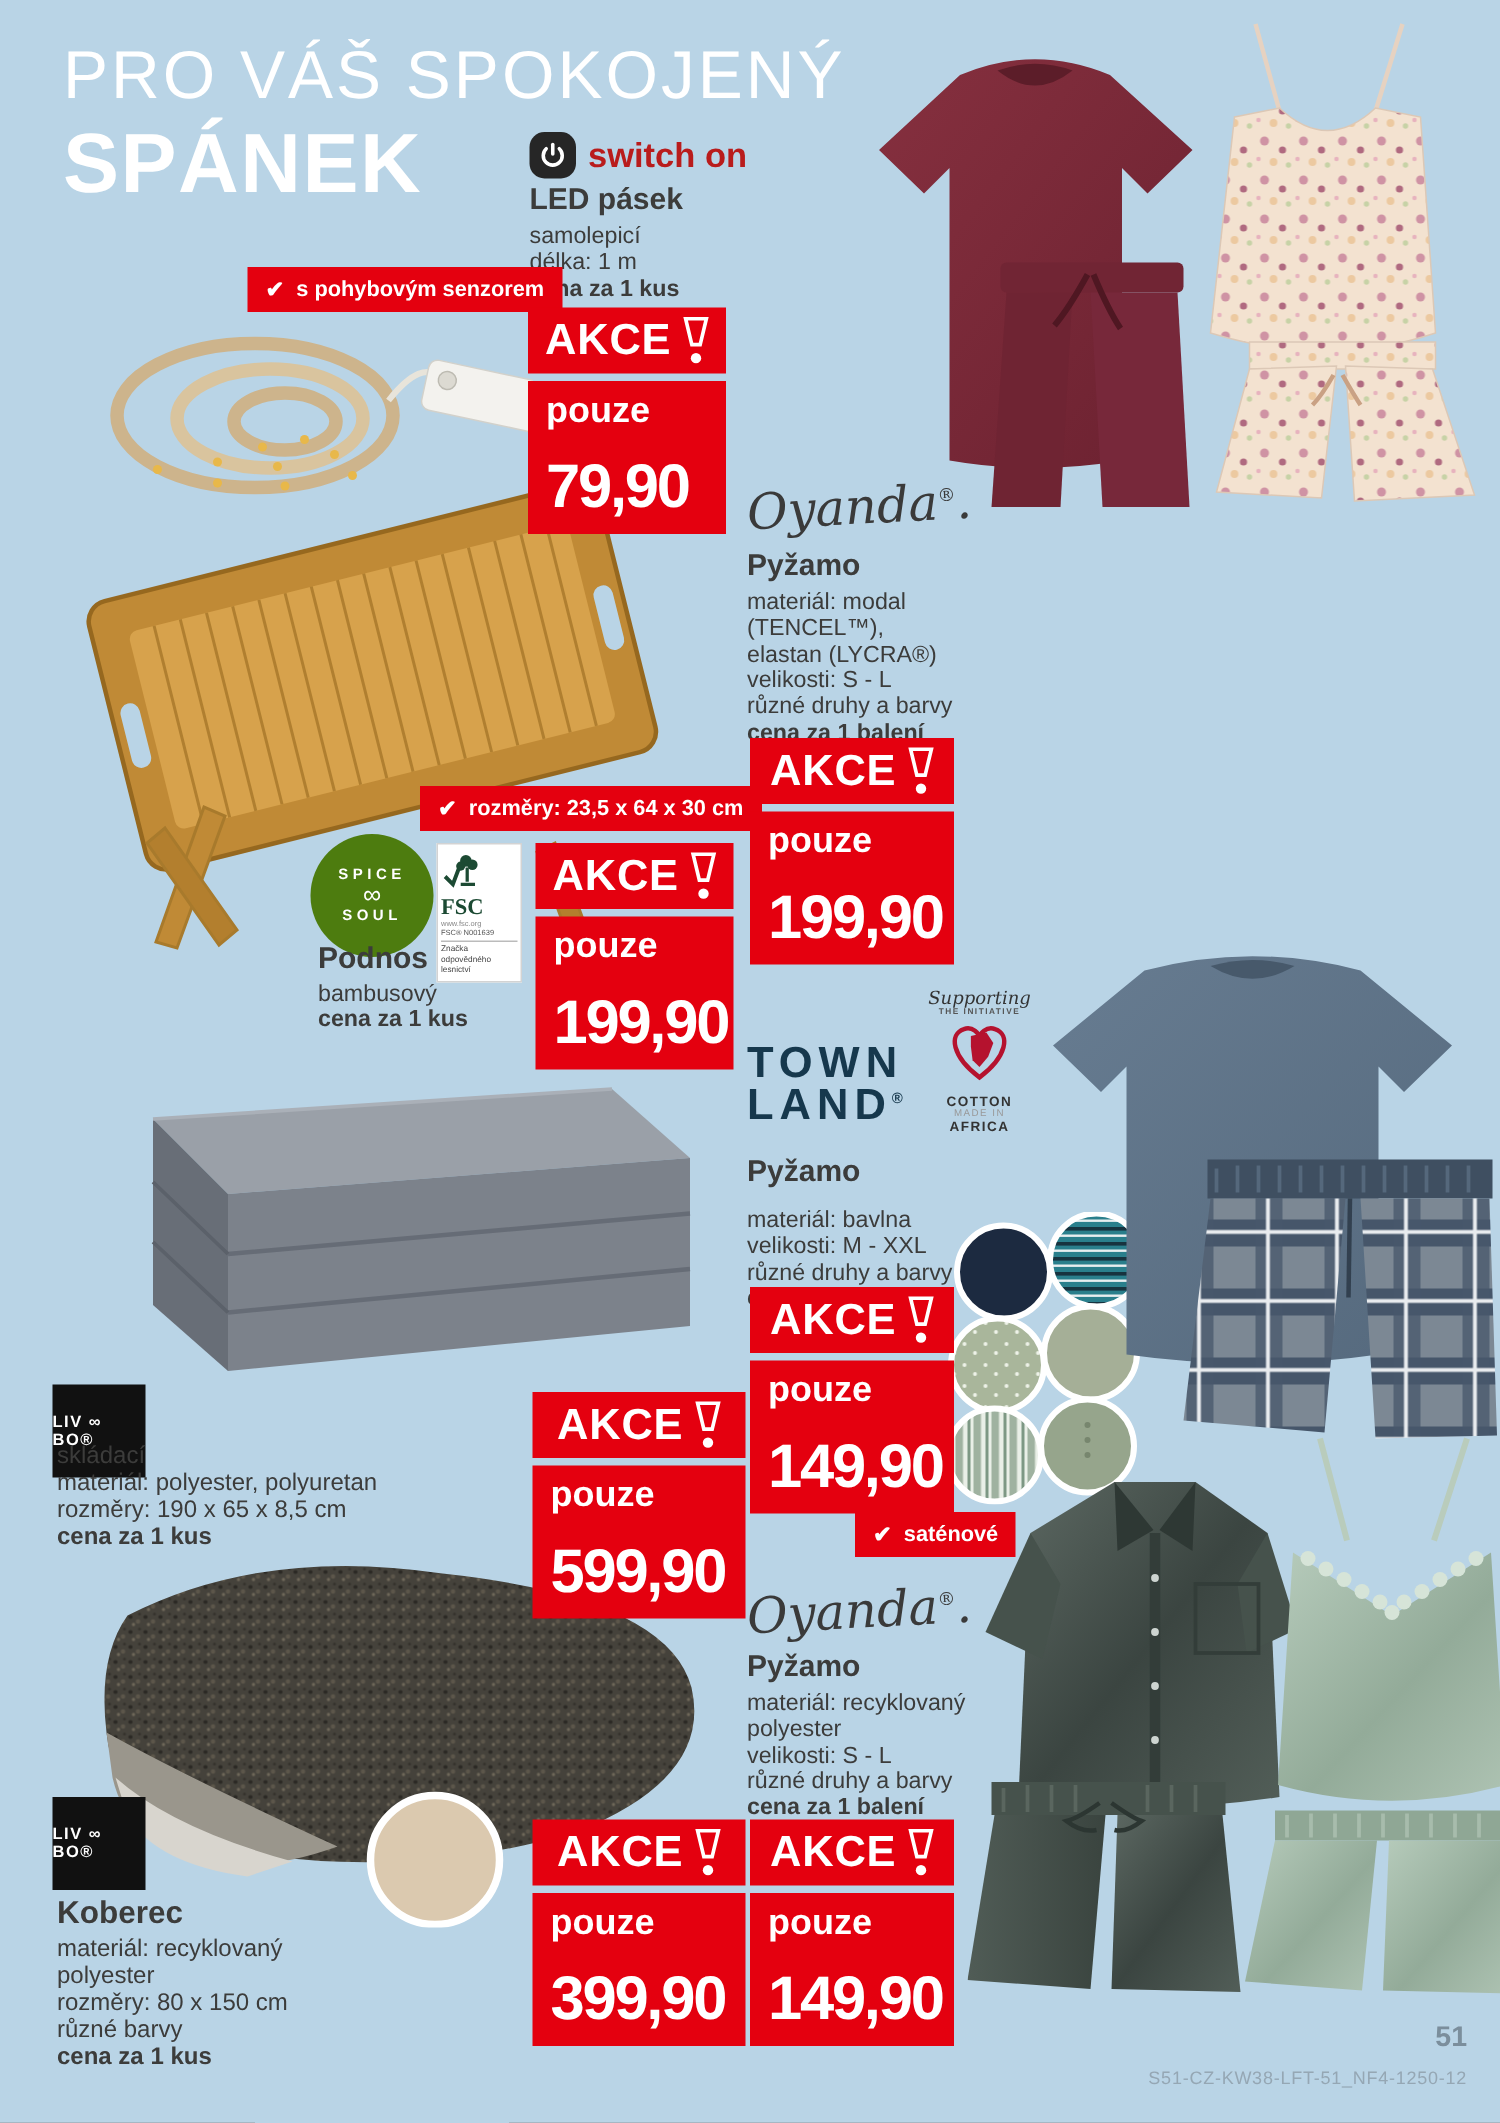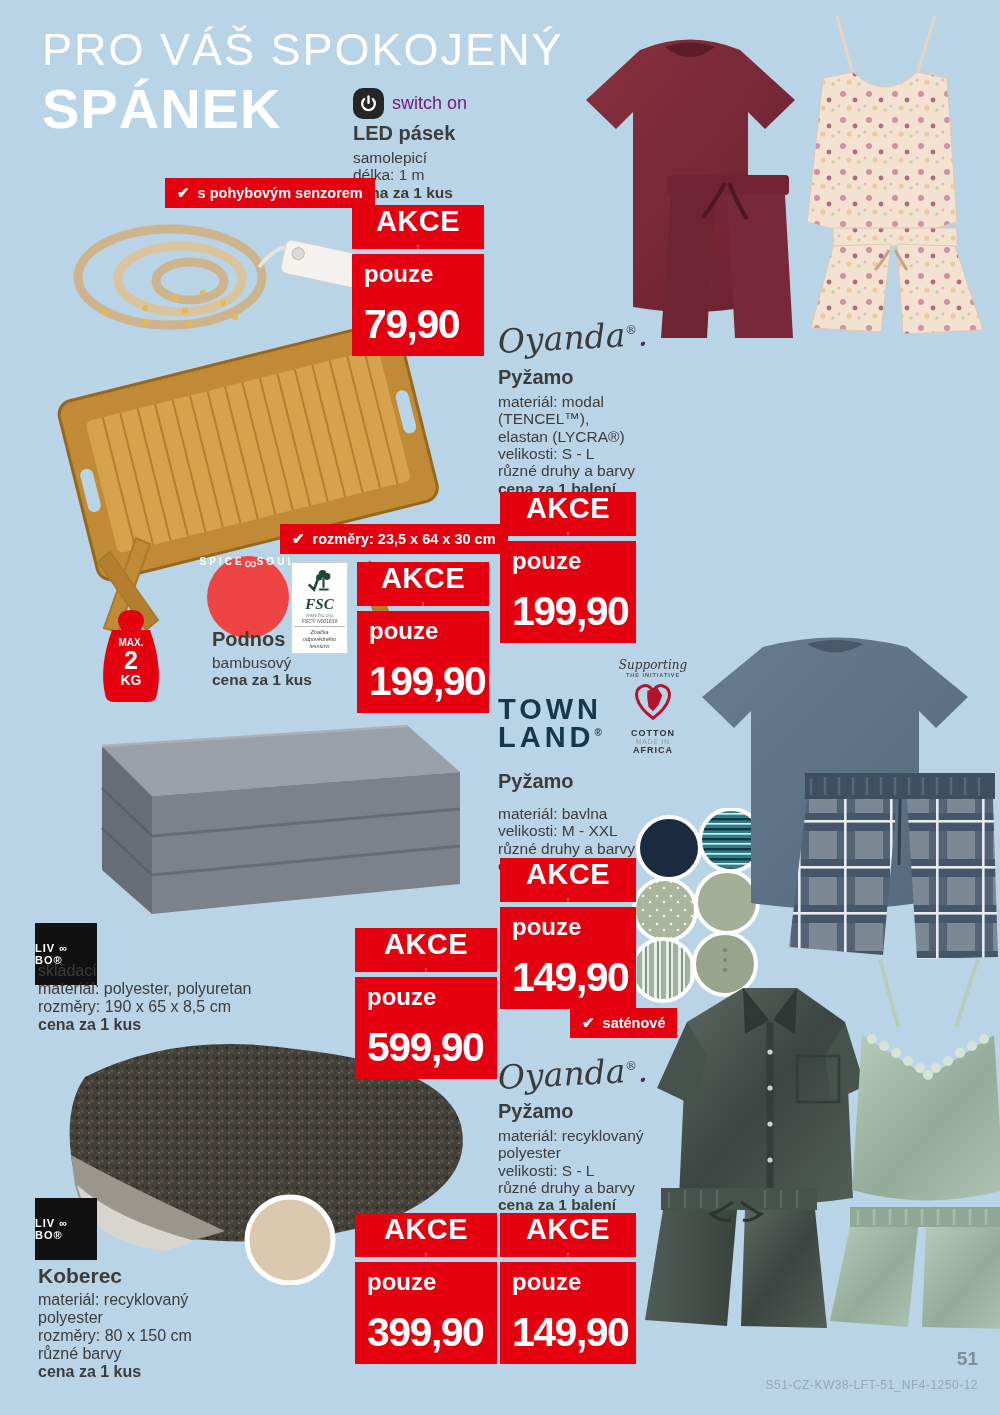--- a/index.html
+++ b/index.html
@@ -23,38 +23,38 @@
   .punit{font-size:15.5px;font-weight:800;color:var(--ink);}
 
   
   .flag{position:absolute;background:var(--red);color:#fff;font-weight:700;font-size:14.5px;
         height:30px;display:flex;align-items:center;padding:0 12px;gap:8px;white-space:nowrap;}
   .flag .chk{font-size:15px;}
 
   
   .akce{position:absolute;}
   .akce .top{background:var(--red);color:#fff;display:flex;align-items:center;justify-content:center;
-             gap:7px;height:44px;font-weight:800;font-size:29px;letter-spacing:.5px;flex-direction:column;}
+             gap:7px;height:44px;font-weight:800;font-size:29px;letter-spacing:.5px;}
   .akce .bottom{background:var(--red);color:#fff;margin-top:5px;padding:7px 10px 10px 12px;}
   .pouze{font-size:24px;font-weight:700;line-height:1.05;}
   .price{font-size:41px;font-weight:800;letter-spacing:-1.5px;line-height:1.08;margin-top:16px;}
 
   
   .swlogo{display:flex;align-items:center;gap:8px;}
   .swlogo .sq{width:31px;height:31px;background:#262626;border-radius:10px;display:flex;align-items:center;justify-content:center;}
-  .swlogo .txt{font-size:18px;font-weight:400;color:#701a75;}
-
-  
-  .spice{width:82px;height:82px;border-radius:50%;background:#ef4444;color:#fff;display:flex;
-         justify-content:center;line-height:1.15;}
+  .swlogo .txt{font-size:23px;font-weight:700;color:#b91c1c;}
+
+  
+  .spice{width:82px;height:82px;border-radius:50%;background:#4d7c0f;color:#fff;display:flex;flex-direction:column;
+         align-items:center;justify-content:center;line-height:1.15;}
   .spice .s1{font-size:10px;font-weight:700;letter-spacing:3px;}
   .spice .s2{font-size:17px;line-height:.9;}
 
   
-  .fsc{width:57px;background:#fff;border:1px solid #d3d3d3;text-align:center;padding:4px 2px 3px;font-style:italic;}
+  .fsc{width:57px;background:#fff;border:1px solid #d3d3d3;padding:4px 2px 3px;}
   .fsc .fscname{font-family:"Liberation Serif", serif;font-size:15px;font-weight:700;color:#1c4a33;line-height:1;}
   .fsc .fscurl{font-size:5px;color:#888;}
   .fsc .fsclic{font-size:5px;color:#555;margin-bottom:2px;}
   .fsc .fsctag{font-size:5.5px;color:#444;border-top:1px solid #bbb;padding-top:2px;line-height:1.3;}
 
   
   .livbo{width:62px;height:62px;background:#111;color:#fff;display:flex;align-items:center;justify-content:center;
          font-size:11px;font-weight:700;letter-spacing:1px;}
 
   
@@ -361,31 +361,20 @@
     <div class="fscname">FSC</div>
     <div class="fscurl">www.fsc.org</div>
     <div class="fsclic">FSC® N001639</div>
     <div class="fsctag">Značka odpovědného lesnictví</div>
   </div>
   <div class="abs" style="left:212px;top:628px;width:160px">
     <div class="pname">Podnos</div>
     <div class="pline" style="margin-top:3px">bambusový</div>
     <div class="punit">cena za 1 kus</div>
   </div>
-  <div class="maxw" style="left:98px;top:608px">
-    <svg width="66" height="96" viewBox="0 0 66 96">
-      <path d="M23,22 l-3,-8 q0,-12 13,-12 q13,0 13,12 l-3,8 Z" fill="#e4000f"></path>
-      <path d="M14,22 h38 q13,36 7,64 q-1,8 -9,8 h-34 q-8,0 -9,-8 q-6,-28 7,-64 Z" fill="#e4000f"></path>
-    </svg>
-    <div class="wtxt">
-      <div class="w1">MAX.</div>
-      <div class="w2">2</div>
-      <div class="w3">KG</div>
-    </div>
-  </div>
   <div class="akce" style="left:357px;top:562px;width:132px">
     <div class="top">
       <span>AKCE</span>
       <svg width="18" height="34" viewBox="0 0 26 48">
           <path d="M3,3 h20 l-6,25 h-8 Z" fill="none" stroke="#fff" stroke-width="3.5"></path>
           <circle cx="13" cy="41" r="5" fill="#fff"></circle>
         </svg>
     </div>
     <div class="bottom">
       <div class="pouze">pouze</div>

